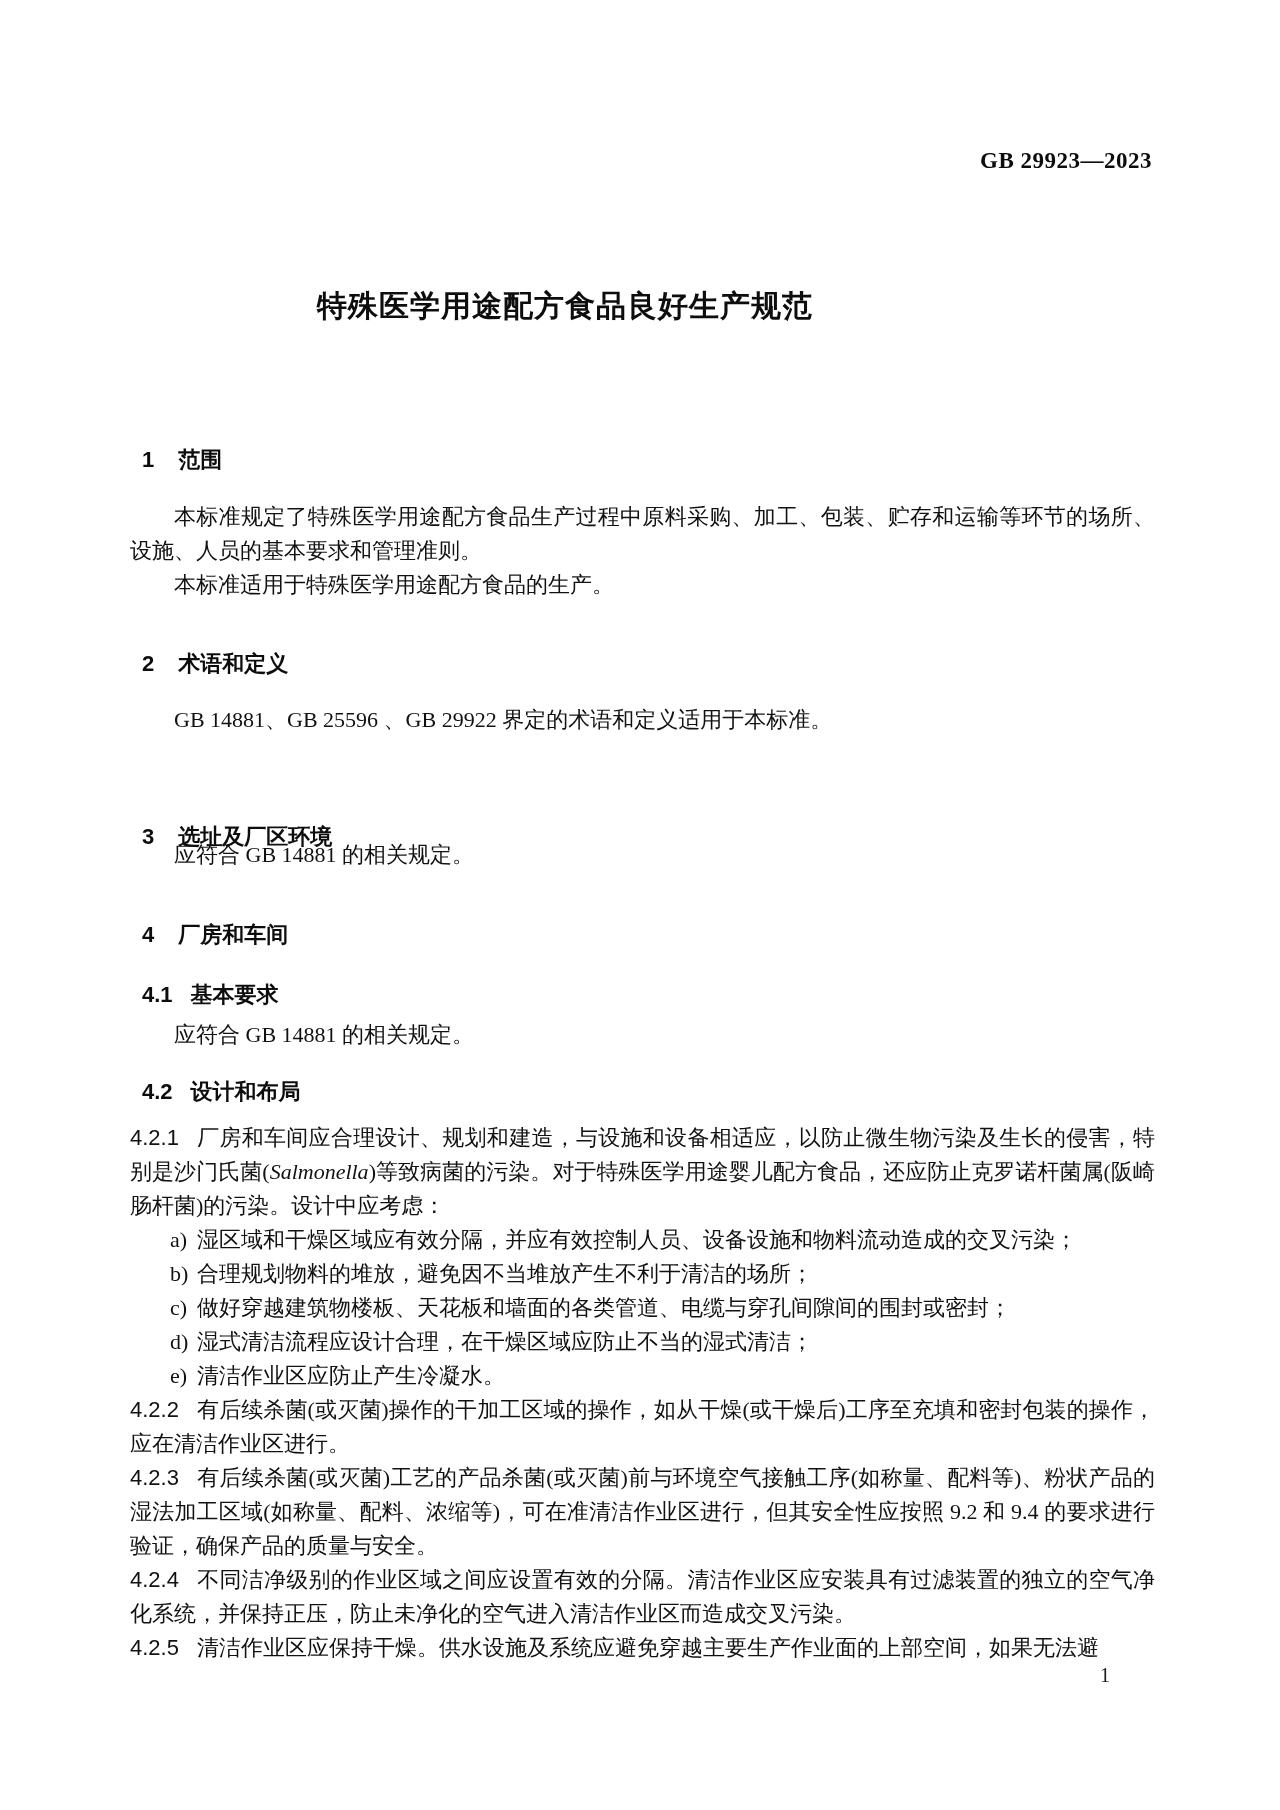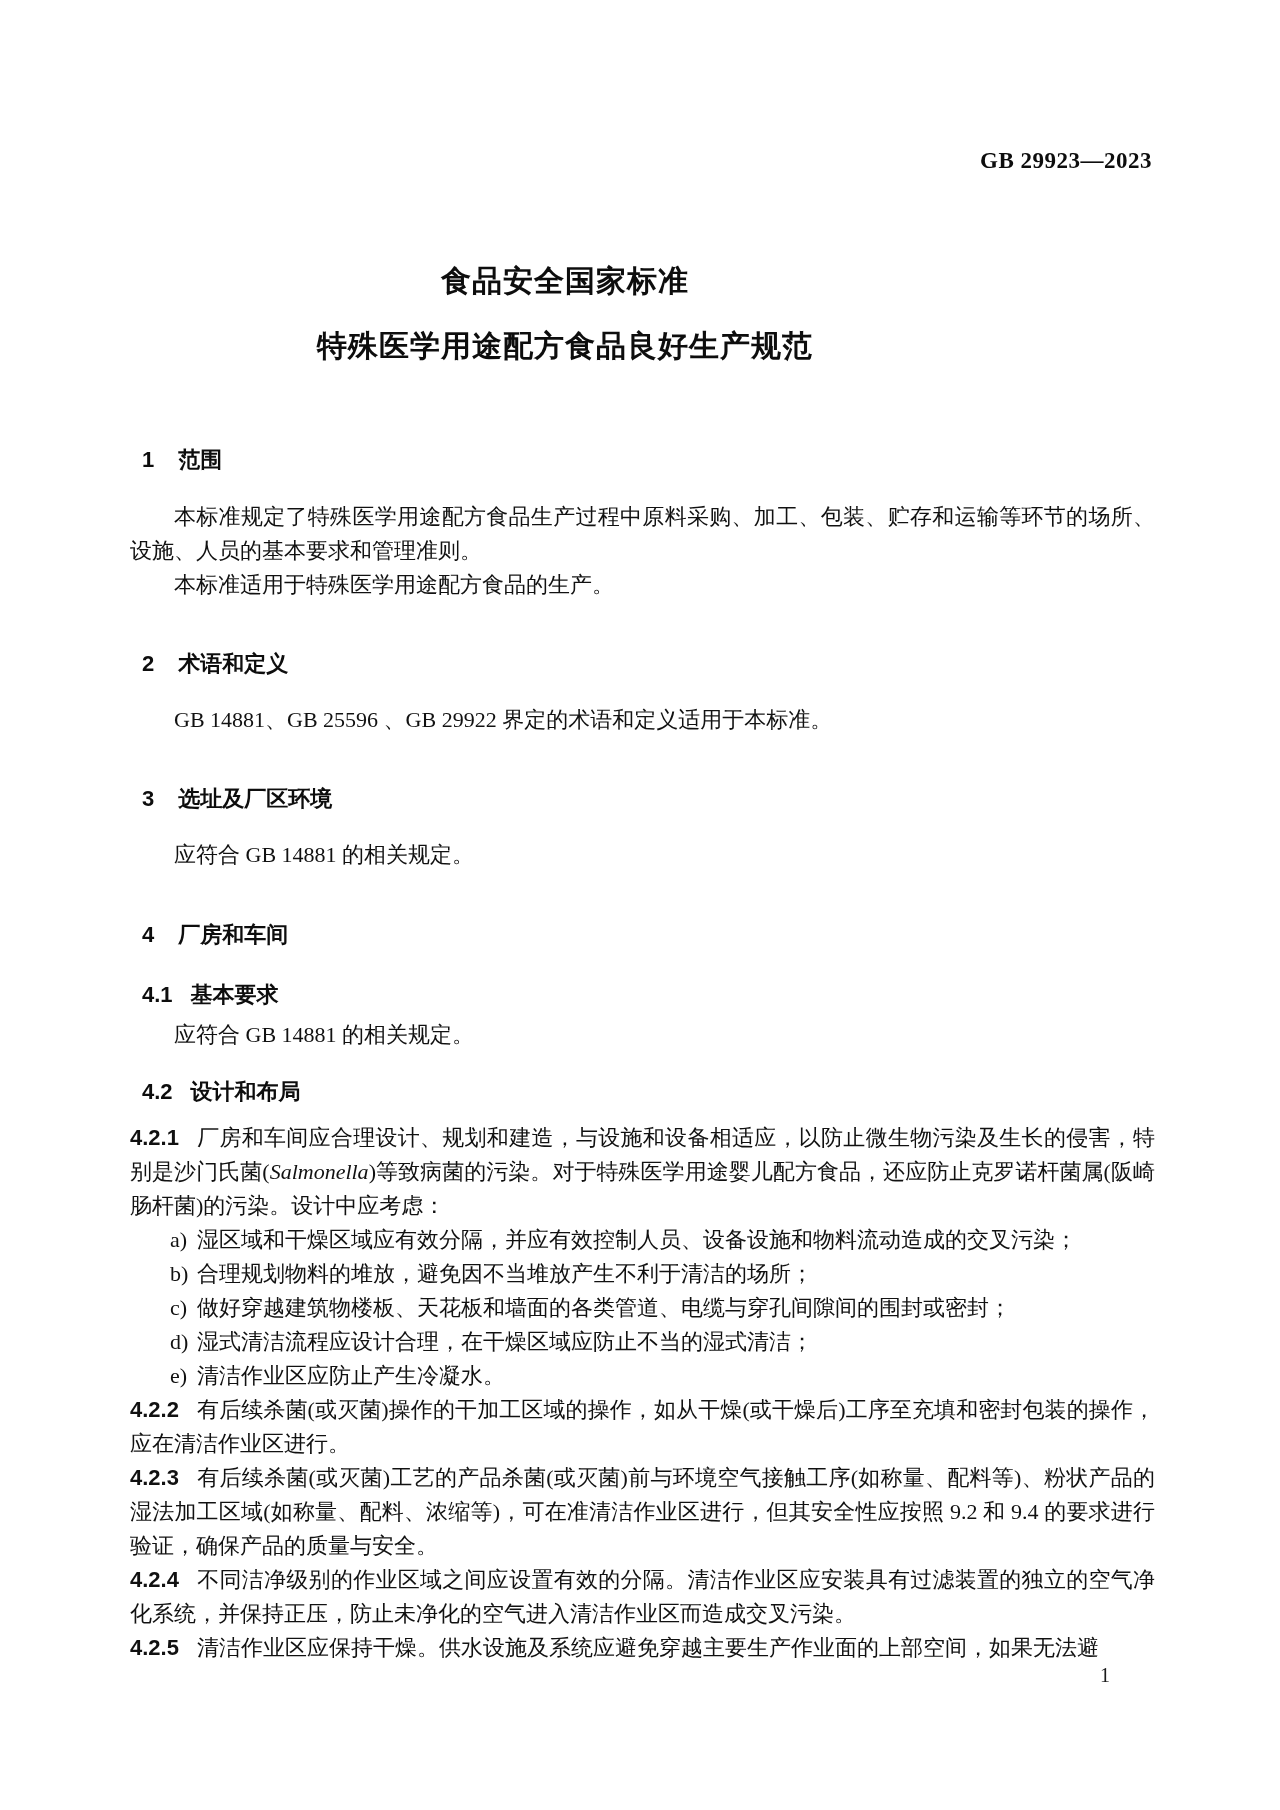--- a/index.html
+++ b/index.html
@@ -46,59 +46,58 @@
     font-size: 22px; line-height: 34px;
     color: #111111;
     text-align: justify;
     text-justify: inter-ideograph;
   }
   .block p { margin: 0; text-indent: 44px; }
 
   .clauses p { margin: 0; text-indent: 0; }
   .cnum {
     font-family: "Liberation Sans", sans-serif;
-    font-weight: bold;
+    font-weight: normal;
     margin-right: 18px;
   }
   .list-line { position: relative; padding-left: 67px; }
   .list-line .marker { position: absolute; left: 40px; }
   .clauses i { }
 
   .page-num {
     position: absolute; top: 1660px; left: 1100px;
     font-size: 20px; line-height: 30px;
     color: #1a1a1a;
   }
 </style>
 </head>
 <body>
 
 <div class="page">
 
   <div class="std-code">GB 29923—2023</div>
 
   <div class="titles">
-    <div class="t1">食品安全国家标准</div>
     <div class="t2">特殊医学用途配方食品良好生产规范</div>
   </div>
 
   <h2 class="sec-h" style="top:431px"><span class="num">1</span><span>范围</span></h2>
 
   <div class="block" style="top:500px">
     <p>本标准规定了特殊医学用途配方食品生产过程中原料采购、加工、包装、贮存和运输等环节的场所、设施、人员的基本要求和管理准则。</p>
     <p>本标准适用于特殊医学用途配方食品的生产。</p>
   </div>
 
   <h2 class="sec-h" style="top:635px"><span class="num">2</span><span>术语和定义</span></h2>
 
   <div class="block" style="top:703px">
     <p>GB 14881、GB 25596 、GB 29922 界定的术语和定义适用于本标准。</p>
   </div>
 
-  <h2 class="sec-h" style="top:770px"><span class="num">3</span><span>选址及厂区环境</span></h2>
+  <h2 class="sec-h" style="top:808px"><span class="num">3</span><span>选址及厂区环境</span></h2>
 
   <div class="block" style="top:838px">
     <p>应符合 GB 14881 的相关规定。</p>
   </div>
 
   <h2 class="sec-h" style="top:906px"><span class="num">4</span><span>厂房和车间</span></h2>
 
   <h2 class="sec-h sub" style="top:966px"><span class="num">4.1</span><span>基本要求</span></h2>
 
   <div class="block" style="top:1018px">

